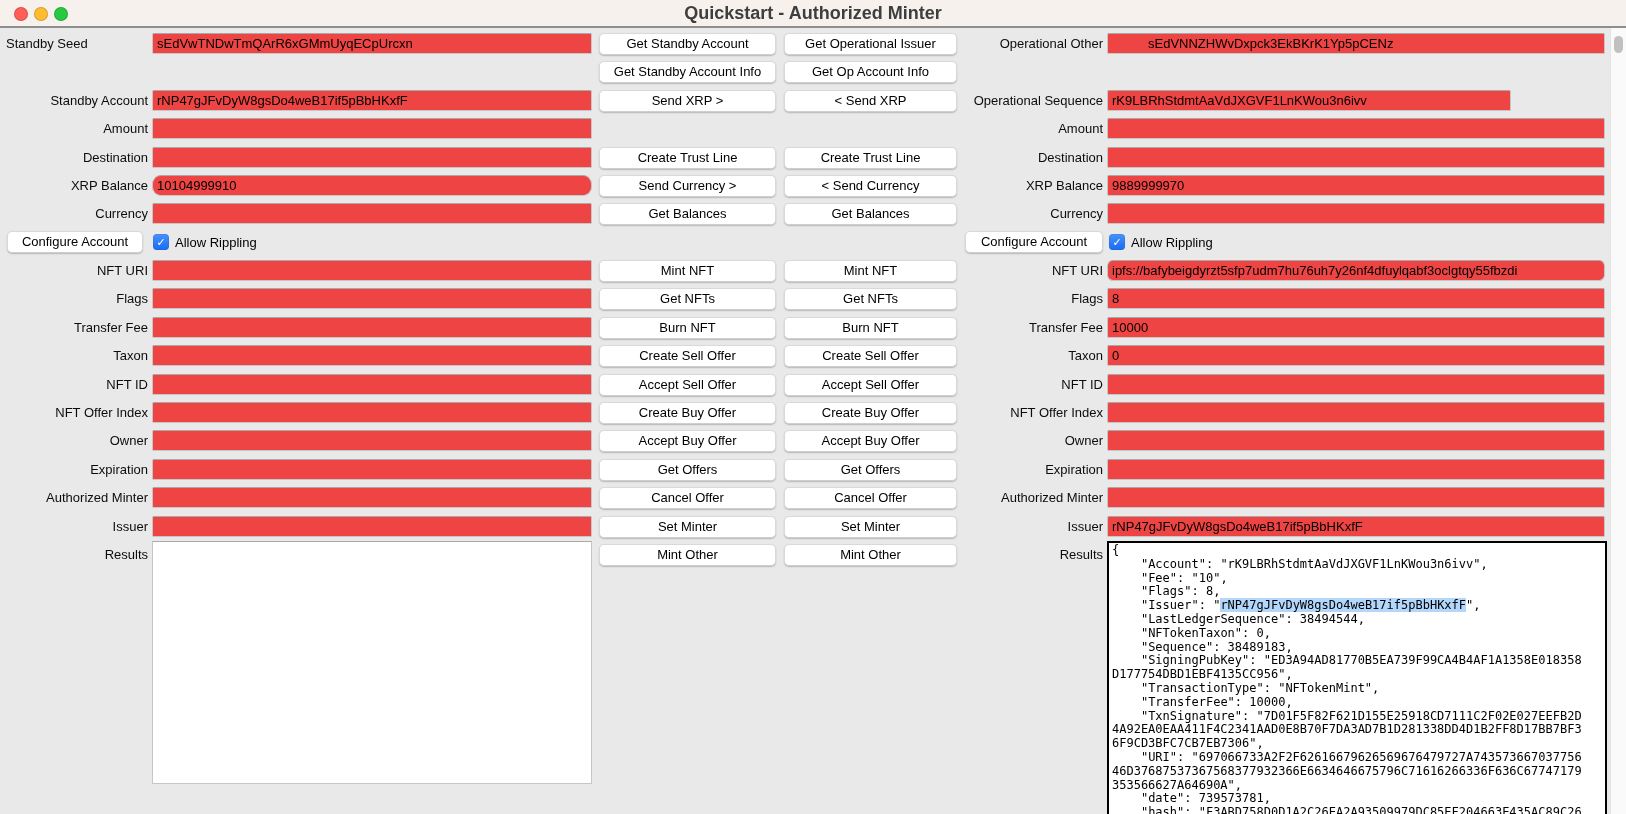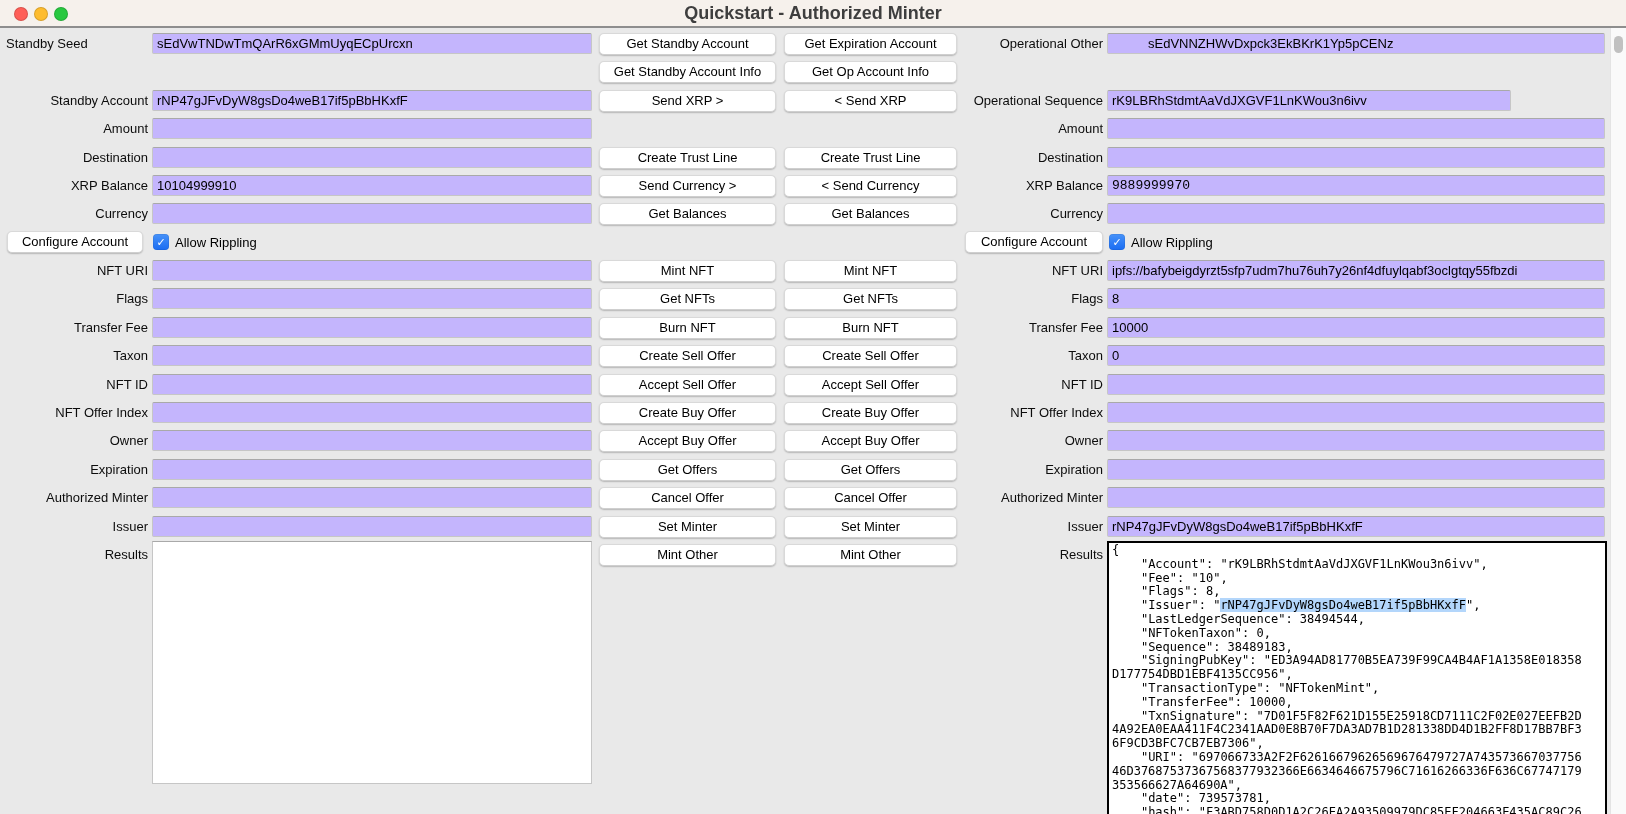--- a/index.html
+++ b/index.html
@@ -6,21 +6,21 @@
   body{
     position:relative;width:1626px;height:814px;overflow:hidden;
     background:#e9e9e9;font-family:"Liberation Sans","DejaVu Sans",sans-serif;
   }
   .titlebar{position:absolute;top:0;left:0;width:1626px;height:26px;background:#f6f1ec;}
   .title{line-height:26px;text-align:center;font-weight:bold;font-size:18px;color:#3e3e3e}
   .tl{position:absolute;top:7px;width:12px;height:12px;border-radius:50%;border:0.5px solid rgba(0,0,0,.15)}
   .sep{position:absolute;top:26px;left:0;width:1626px;height:2px;background:#8e8e8e}
   .lbl{position:absolute;height:21px;line-height:21px;font-size:13px;color:#0c0c0c;text-align:right;white-space:nowrap}
   .fld{
-    position:absolute;height:21px;box-sizing:border-box;background:#c4b5fd;
+    position:absolute;height:21px;box-sizing:border-box;background:#ef4444;
     border:1px solid #c6c6c6;border-top-color:#a9a9a9;border-radius:2px;
     font-family:"Liberation Sans","DejaVu Sans",sans-serif;font-size:13px;color:#000;
     padding:0 4px;outline:none;
   }
   .btn{
     position:absolute;height:22px;box-sizing:border-box;background:#fff;
     border:1px solid #d9d9d9;border-bottom-color:#cfcfcf;border-radius:5px;
     box-shadow:0 1px 1.5px rgba(0,0,0,.22);
     font-family:"Liberation Sans","DejaVu Sans",sans-serif;font-size:13px;color:#000;
     line-height:20px;text-align:center;padding:0;cursor:default;white-space:nowrap;
@@ -65,21 +65,21 @@
 <div class="lbl" style="left:0;top:90px;width:148px">Standby Account</div>
 <input class="fld" style="left: 152px; top: 90px; width: 440px;" value="rNP47gJFvDyW8gsDo4weB17if5pBbHKxfF">
 
 <div class="lbl" style="left:0;top:118px;width:148px">Amount</div>
 <input class="fld" style="left: 152px; top: 118px; width: 440px;" value="">
 
 <div class="lbl" style="left:0;top:147px;width:148px">Destination</div>
 <input class="fld" style="left: 152px; top: 147px; width: 440px;" value="">
 
 <div class="lbl" style="left:0;top:175px;width:148px">XRP Balance</div>
-<input class="fld" style="left: 152px; top: 175px; width: 440px;" value="10104999910">
+<input class="fld" style="left: 152px; top: 175px; width: 440px; border-radius: 9px;" value="10104999910">
 
 <div class="lbl" style="left:0;top:203px;width:148px">Currency</div>
 <input class="fld" style="left: 152px; top: 203px; width: 440px;" value="">
 
 <button class="btn" style="left:7px;top:231px;width:136px">Configure Account</button>
 <div class="chk" style="left:153px;top:234px"><span>✓</span></div>
 <div class="chklbl" style="left:175px;top:232px">Allow Rippling</div>
 
 <div class="lbl" style="left:0;top:260px;width:148px">NFT URI</div>
 <input class="fld" style="left: 152px; top: 260px; width: 440px;" value="">
@@ -108,21 +108,21 @@
 <div class="lbl" style="left:0;top:487px;width:148px">Authorized Minter</div>
 <input class="fld" style="left: 152px; top: 487px; width: 440px;" value="">
 
 <div class="lbl" style="left:0;top:516px;width:148px">Issuer</div>
 <input class="fld" style="left: 152px; top: 516px; width: 440px;" value="">
 
 <div class="lbl" style="left:0;top:544px;width:148px">Results</div>
 <div class="resultsL"></div>
 
 <button class="btn" style="left:599px;top:33px;width:177px">Get Standby Account</button>
-<button class="btn" style="left:784px;top:33px;width:173px">Get Expiration Account</button>
+<button class="btn" style="left:784px;top:33px;width:173px">Get Operational Issuer</button>
 <button class="btn" style="left:599px;top:61px;width:177px">Get Standby Account Info</button>
 <button class="btn" style="left:784px;top:61px;width:173px">Get Op Account Info</button>
 <button class="btn" style="left:599px;top:90px;width:177px">Send XRP &gt;</button>
 <button class="btn" style="left:784px;top:90px;width:173px">&lt; Send XRP</button>
 <button class="btn" style="left:599px;top:147px;width:177px">Create Trust Line</button>
 <button class="btn" style="left:784px;top:147px;width:173px">Create Trust Line</button>
 <button class="btn" style="left:599px;top:175px;width:177px">Send Currency &gt;</button>
 <button class="btn" style="left:784px;top:175px;width:173px">&lt; Send Currency</button>
 <button class="btn" style="left:599px;top:203px;width:177px">Get Balances</button>
 <button class="btn" style="left:784px;top:203px;width:173px">Get Balances</button>
@@ -155,31 +155,31 @@
 <div class="lbl" style="left:955px;top:90px;width:148px">Operational Sequence</div>
 <input class="fld" style="left: 1107px; top: 90px; width: 404px;" value="rK9LBRhStdmtAaVdJXGVF1LnKWou3n6ivv">
 
 <div class="lbl" style="left:955px;top:118px;width:148px">Amount</div>
 <input class="fld" style="left: 1107px; top: 118px; width: 498px;" value="">
 
 <div class="lbl" style="left:955px;top:147px;width:148px">Destination</div>
 <input class="fld" style="left: 1107px; top: 147px; width: 498px;" value="">
 
 <div class="lbl" style="left:955px;top:175px;width:148px">XRP Balance</div>
-<input class="fld" style="left: 1107px; top: 175px; width: 498px; font-family: Liberation Mono, monospace;" value="9889999970">
+<input class="fld" style="left: 1107px; top: 175px; width: 498px;" value="9889999970">
 
 <div class="lbl" style="left:955px;top:203px;width:148px">Currency</div>
 <input class="fld" style="left: 1107px; top: 203px; width: 498px;" value="">
 
 <button class="btn" style="left:965px;top:231px;width:138px">Configure Account</button>
 <div class="chk" style="left:1109px;top:234px"><span>✓</span></div>
 <div class="chklbl" style="left:1131px;top:232px">Allow Rippling</div>
 
 <div class="lbl" style="left:955px;top:260px;width:148px">NFT URI</div>
-<input class="fld" style="left: 1107px; top: 260px; width: 498px;" value="ipfs://bafybeigdyrzt5sfp7udm7hu76uh7y26nf4dfuylqabf3oclgtqy55fbzdi">
+<input class="fld" style="left: 1107px; top: 260px; width: 498px; border-radius: 6px;" value="ipfs://bafybeigdyrzt5sfp7udm7hu76uh7y26nf4dfuylqabf3oclgtqy55fbzdi">
 
 <div class="lbl" style="left:955px;top:288px;width:148px">Flags</div>
 <input class="fld" style="left: 1107px; top: 288px; width: 498px;" value="8">
 
 <div class="lbl" style="left:955px;top:317px;width:148px">Transfer Fee</div>
 <input class="fld" style="left: 1107px; top: 317px; width: 498px;" value="10000">
 
 <div class="lbl" style="left:955px;top:345px;width:148px">Taxon</div>
 <input class="fld" style="left: 1107px; top: 345px; width: 498px;" value="0">
 

